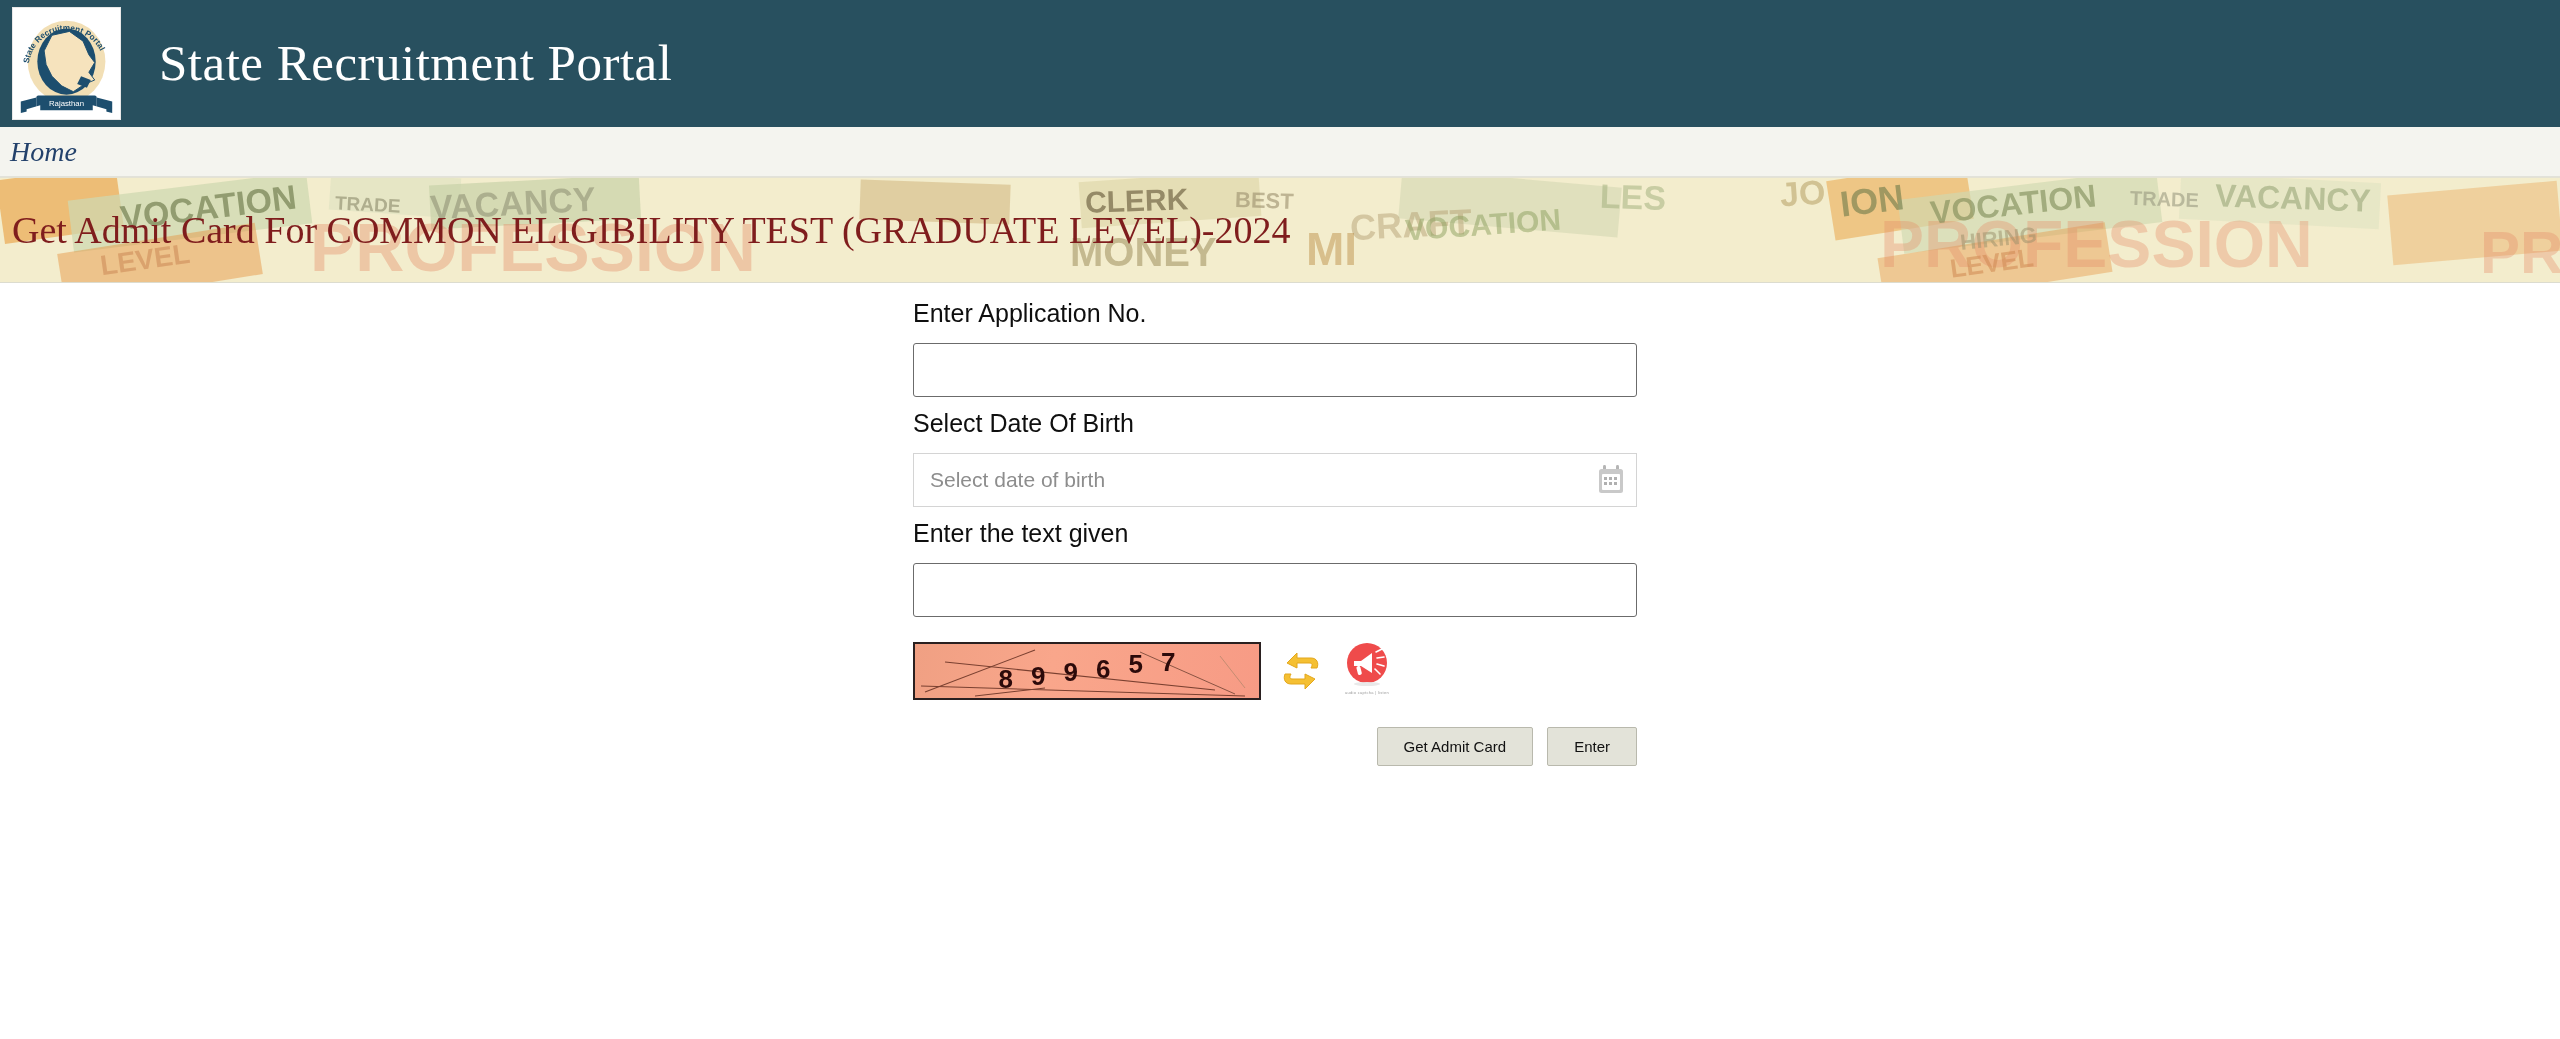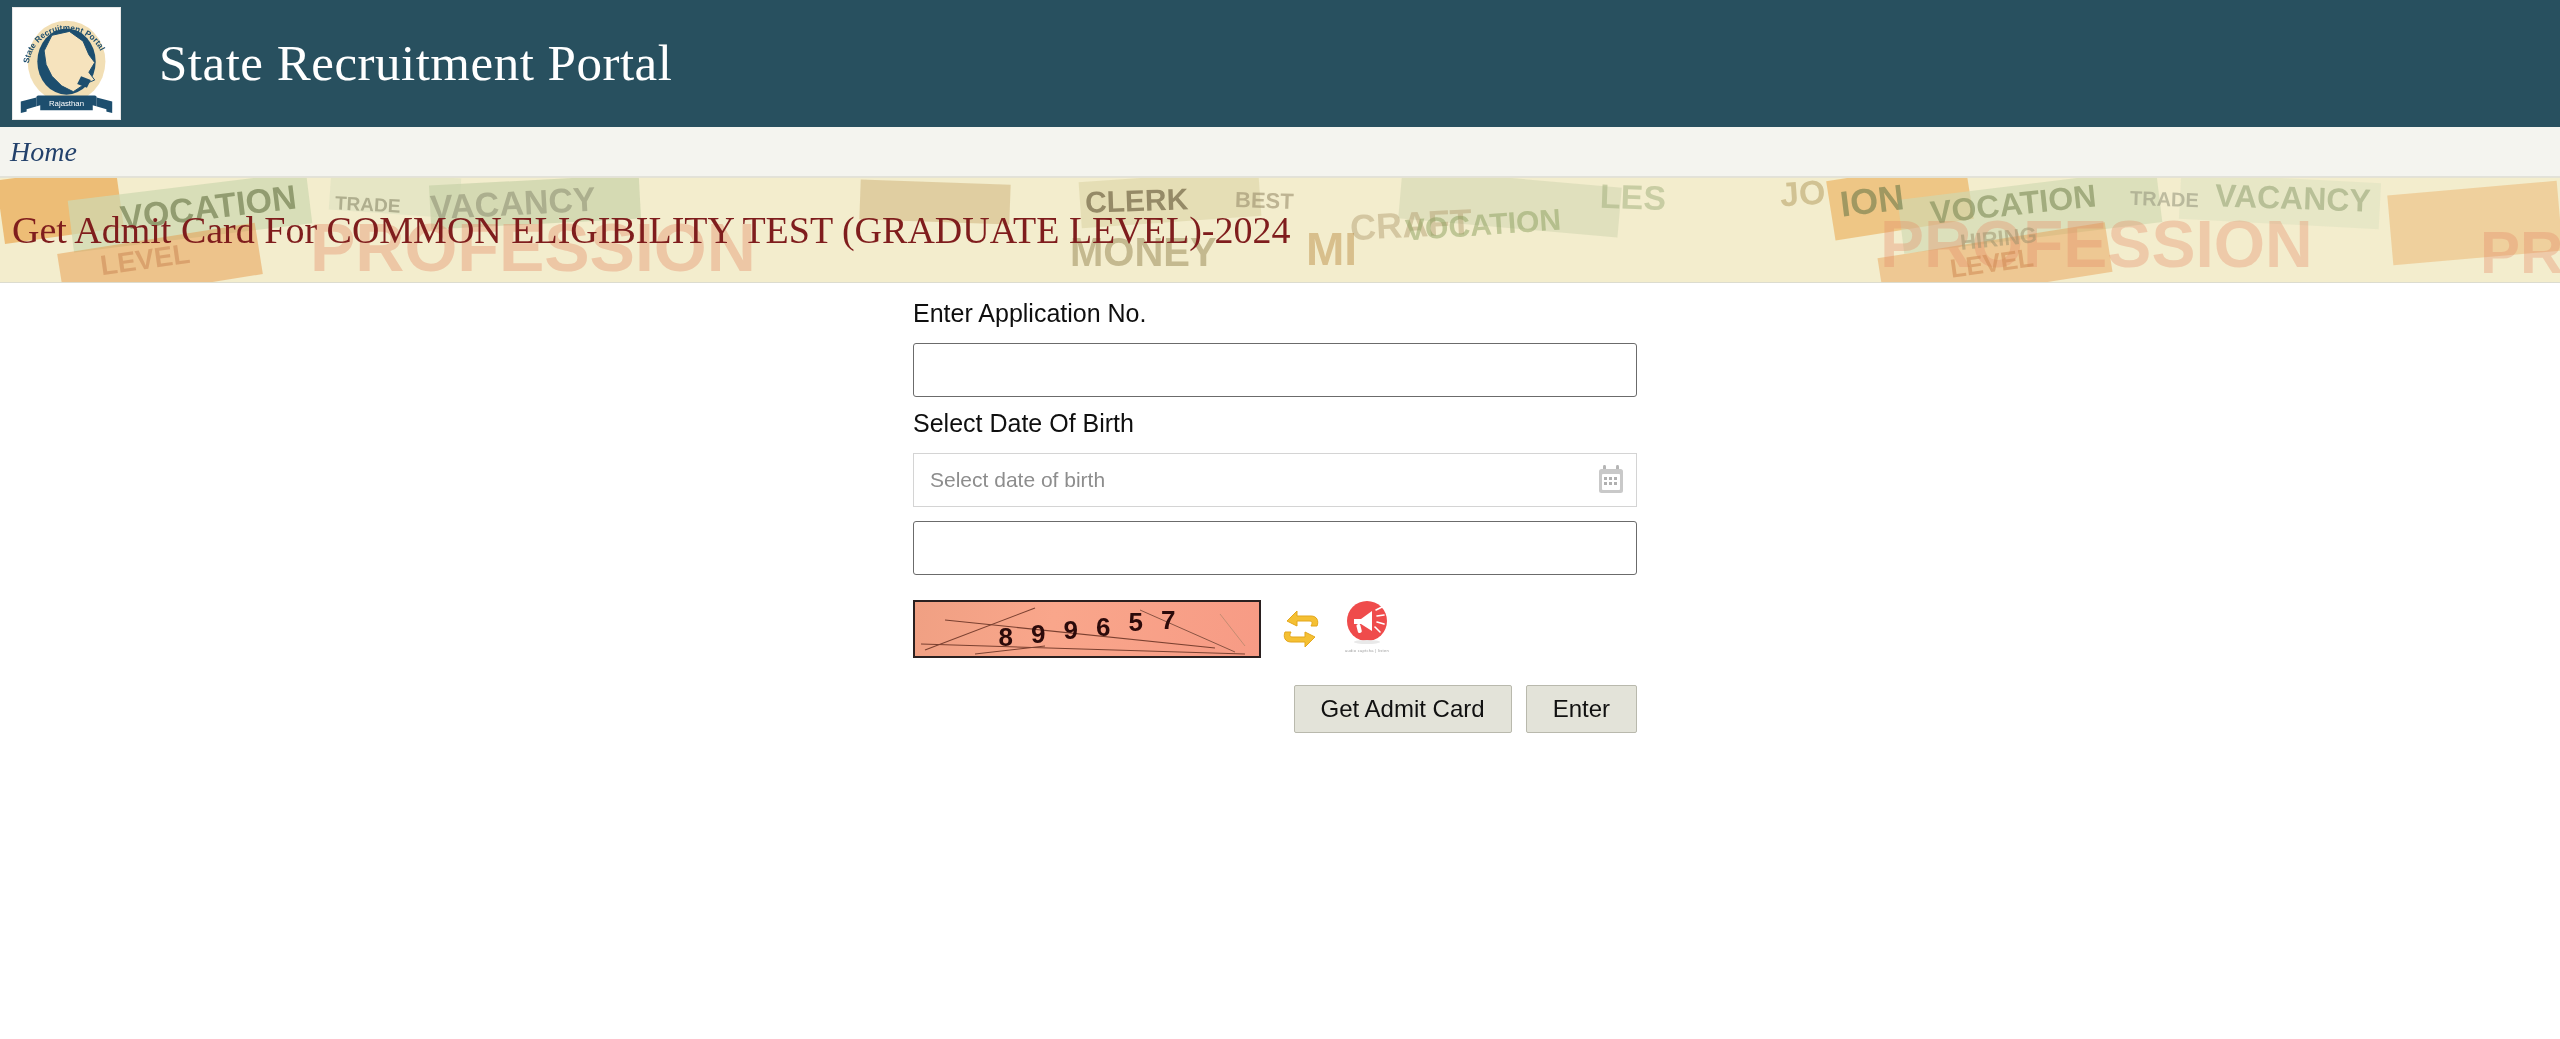--- a/index.html
+++ b/index.html
@@ -224,21 +224,21 @@
 
   .btn-row {
     display: flex;
     justify-content: flex-end;
     gap: 14px;
     margin-top: 26px;
     width: 724px;
   }
   .btn {
     font-family: "Liberation Sans", sans-serif;
-    font-size: 24px;
+    font-size: 15px;
     color: #111;
     background: #e3e3d9;
     border: 1px solid #b9b9ad;
     border-radius: 2px;
     padding: 11px 26px;
     cursor: pointer;
     line-height: 1;
   }
 </style>
 </head>
@@ -337,20 +337,21 @@
             <rect x="17" y="12" width="3" height="3"></rect>
             <rect x="7" y="17" width="3" height="3"></rect>
             <rect x="12" y="17" width="3" height="3"></rect>
             <rect x="17" y="17" width="3" height="3"></rect>
           </g>
         </svg>
       </div>
     </div>
 
     <div class="field-group">
+      <label class="field-label">Enter the text given</label>
       <input class="field-input" type="text" placeholder="" style="">
     </div>
 
     <div class="captcha-row">
       <div class="captcha-img">
         <svg class="captcha-lines" viewBox="0 0 344 54" preserveAspectRatio="none">
           <line x1="10" y1="48" x2="120" y2="6" stroke="#7a4030" stroke-width="1.1"></line>
           <line x1="30" y1="18" x2="300" y2="46" stroke="#7a4030" stroke-width="1.1"></line>
           <line x1="6" y1="42" x2="330" y2="52" stroke="#7a4030" stroke-width="1.1"></line>
           <line x1="60" y1="52" x2="130" y2="44" stroke="#7a4030" stroke-width="1"></line>

